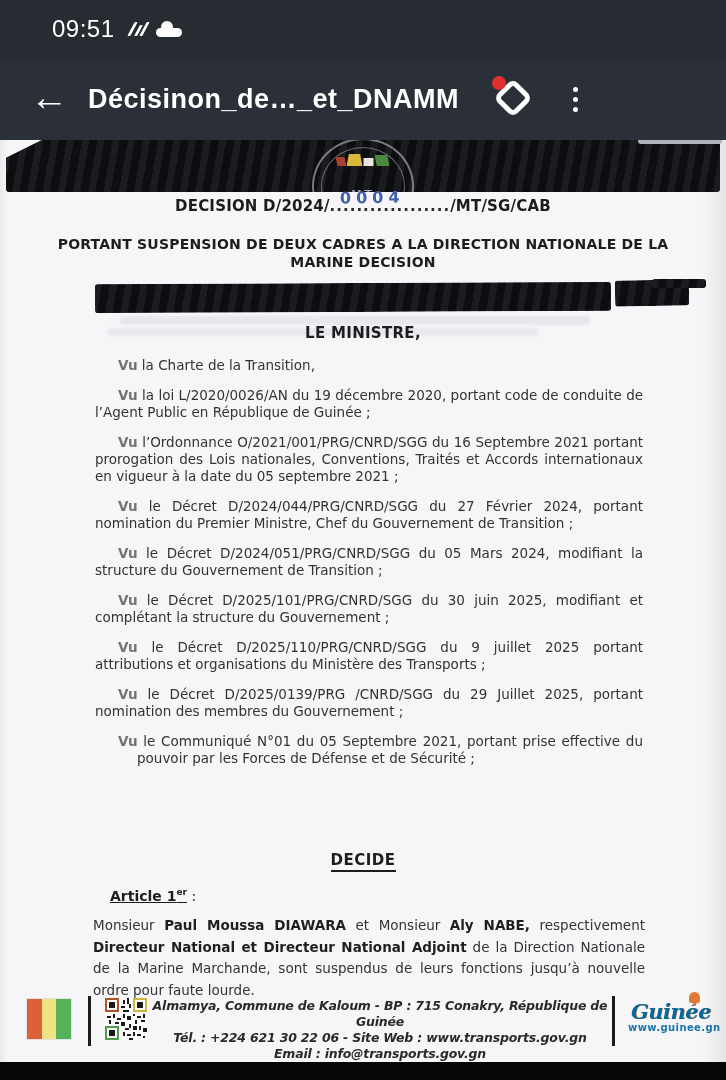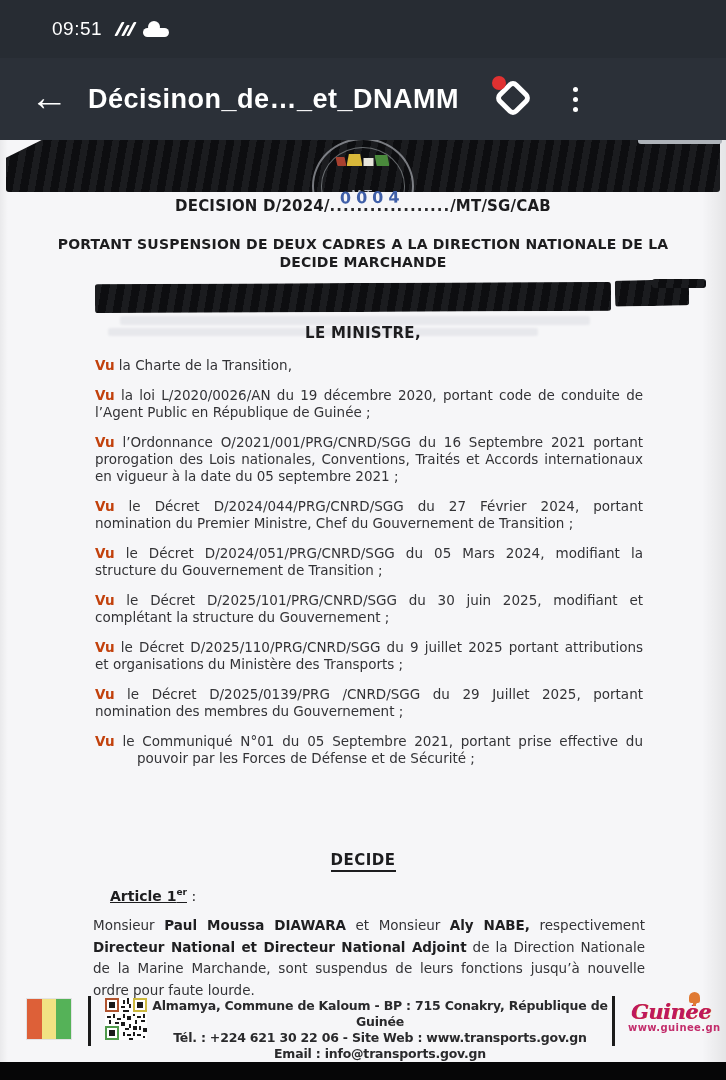--- a/index.html
+++ b/index.html
@@ -5,21 +5,21 @@
   * { margin:0; padding:0; box-sizing:border-box; }
   html,body { width:726px; height:1080px; }
   body { font-family:"Liberation Sans", sans-serif; background:#272c33; overflow:hidden; }
   .screen { position:relative; width:726px; height:1080px; background:#272c33; }
 
   
   .status-bar { position:absolute; top:0; left:0; width:100%; height:58px;
     display:flex; align-items:center; justify-content:space-between;
     padding:0 34px 0 52px; color:#fff; background:#272c33; z-index:5; }
   .sb-left, .sb-right { display:flex; align-items:center; gap:10px; }
-  .sb-time { font-size:19px; font-weight:400; letter-spacing:.5px; }
+  .sb-time { font-size:24px; font-weight:400; letter-spacing:.5px; }
   .icon-slashes { display:flex; gap:3px; margin-left:6px; }
   .icon-slashes i { display:block; width:3px; height:14px; background:#fff; transform:skewX(-28deg); border-radius:1px; }
   .icon-slashes i:nth-child(2){ height:11px; margin-top:3px; }
   .icon-slashes i:nth-child(3){ height:14px; }
   .icon-cloud { position:relative; width:26px; height:16px; }
   .icon-cloud:before { content:""; position:absolute; left:0; bottom:0; width:26px; height:9px; background:#fff; border-radius:5px; }
   .icon-cloud:after { content:""; position:absolute; left:5px; top:0; width:12px; height:12px; background:#fff; border-radius:50%; }
   .net-4g { display:flex; flex-direction:column; align-items:center; line-height:1; margin-right:2px; }
   .net-4g .lbl { font-size:14px; font-weight:700; }
   .net-4g .arr { font-size:11px; letter-spacing:-1px; margin-top:1px; }
@@ -97,21 +97,21 @@
   .doc-heading { position:absolute; top:95px; width:100%; text-align:center;
     font-weight:700; font-size:14px; line-height:18px; color:#1d1d1f; letter-spacing:.2px; }
   .minister { position:absolute; top:184px; width:100%; text-align:center;
     font-weight:700; font-size:15px; color:#1d1d1f; letter-spacing:.3px; }
 
   
   .body-flow { position:absolute; top:217px; left:95px; width:548px;
     font-size:13.5px; line-height:17px; color:#333336; }
   .body-flow p { text-align:justify; margin-bottom:13px; }
   .body-flow p.tight { margin-bottom:5px; }
-  .body-flow p b { color:#c2410c; }
+  .body-flow p b { color:#737373;margin-left:23px; }
   .body-flow p.indent2 { padding-left:42px; text-indent:-42px; }
 
   .decide { position:absolute; top:710px; width:100%; text-align:center; }
   .decide span { font-weight:700; font-size:15px; letter-spacing:.5px; color:#1d1d1f;
     border-bottom:2px solid #1d1d1f; padding-bottom:1px; }
   .article-label { position:absolute; top:747px; left:110px; font-size:14px; color:#1d1d1f; }
   .article-label .und { font-weight:700; text-decoration:underline; }
   .article-label sup { font-size:9px; }
   .article-body { position:absolute; top:775px; left:93px; width:552px;
     font-size:13.5px; line-height:21.5px; text-align:justify; color:#333336; }
@@ -120,22 +120,22 @@
   
   .page-footer { position:absolute; top:853px; left:0; width:726px; height:62px; }
   .flag { position:absolute; left:27px; top:6px; width:44px; height:40px; display:flex;
     box-shadow:0 0 0 1px rgba(0,0,0,.08); }
   .flag i { flex:1; display:block; }
   .flag .f-red { background:#dd6038; } .flag .f-yel { background:#f1e283; } .flag .f-grn { background:#55b258; }
   .fdiv { position:absolute; top:3px; width:3px; height:50px; background:#1b1b1b; }
   .fdiv1 { left:88px; } .fdiv2 { left:612px; }
   .qr { position:absolute; left:105px; top:5px; width:42px; height:42px; }
   .footer-text { position:absolute; left:152px; top:5px; width:456px; text-align:center;
-    font-size:12.5px; line-height:16px; font-weight:700; color:#2a2a2c; letter-spacing:-.2px; }
-  .gn-logo { position:absolute; left:628px; top:6px; width:86px; text-align:center; color:#be185d; }
+    font-size:12.5px; line-height:16px; font-weight:700; color:#2a2a2c; letter-spacing:-.2px;font-style:italic; }
+  .gn-logo { position:absolute; left:628px; top:6px; width:86px; text-align:center; color:#0369a1; }
   .gn-script { font-family:"DejaVu Serif", serif; font-style:italic; font-weight:700;
     font-size:21px; letter-spacing:-.5px; text-shadow:.5px 0 0 #e07a33; }
   .gn-fig { position:absolute; right:14px; top:-7px; width:11px; height:11px; background:#e07a33;
     border-radius:50% 50% 20% 20%; }
   .gn-fig:after { content:""; position:absolute; left:4px; top:7px; width:3px; height:7px; background:#e07a33; }
   .gn-sub { font-size:10px; font-weight:700; letter-spacing:.4px; opacity:.9; margin-top:-2px; }
 
   .bottom-bar { position:absolute; top:1062px; left:0; width:726px; height:18px; background:#060607; }
 </style>
 </head>
@@ -184,21 +184,21 @@
       </div>
     </div>
     <div class="band1-streak"></div>
 
     <div class="decision-line">
       <span>DECISION D/2024/</span><span class="dots-wrap"><span class="dots">..................</span><span class="handwritten">0004</span></span><span>/MT/SG/CAB</span>
     </div>
 
     <div class="doc-heading">
       <div>PORTANT SUSPENSION DE DEUX CADRES A LA DIRECTION NATIONALE DE LA</div>
-      <div>DECIDE MARCHANDE</div>
+      <div>MARINE DECISION</div>
     </div>
 
     <div class="redact band2a"></div>
     <div class="redact band2b"></div>
     <div class="redact band2c"></div>
     <div class="ghost g1"></div>
     <div class="ghost g2"></div>
 
     <div class="minister">LE MINISTRE,</div>
 

